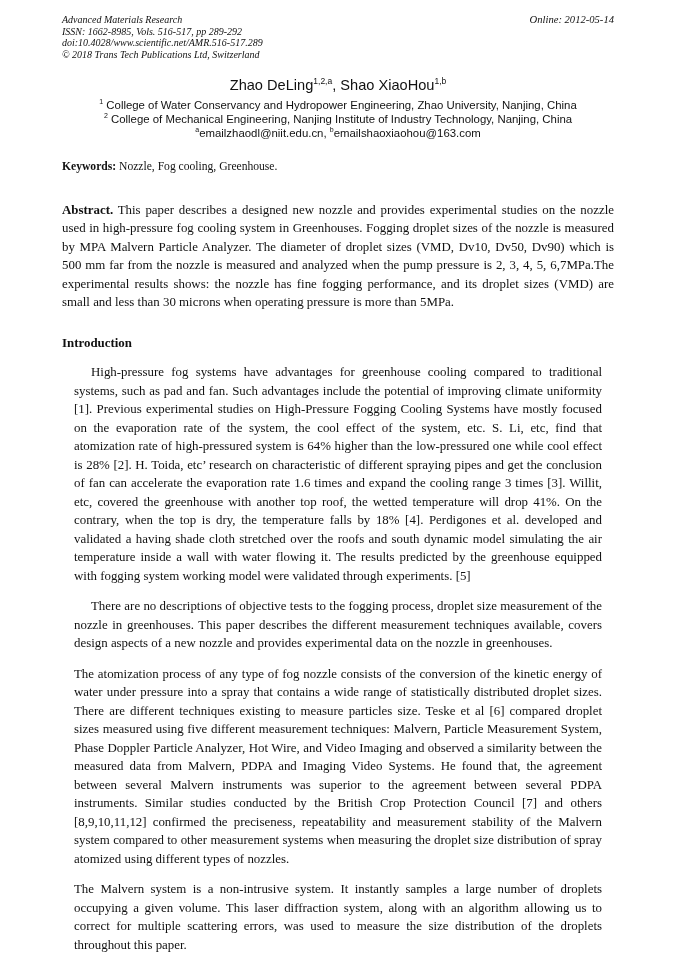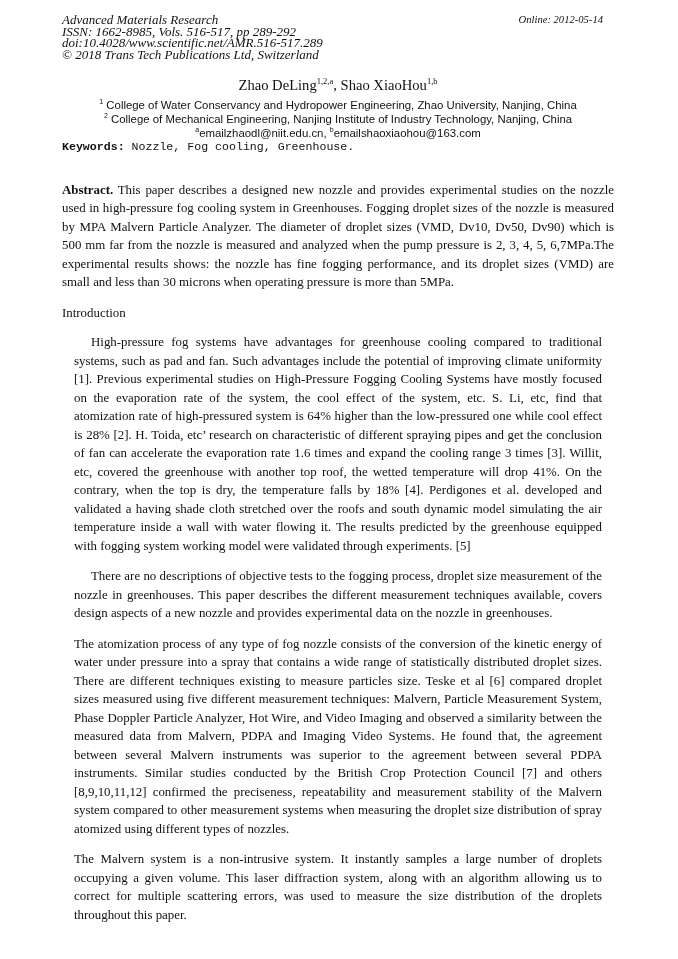--- a/index.html
+++ b/index.html
@@ -5,57 +5,58 @@
     html, body { margin: 0; padding: 0; background: #ffffff; }
     body {
       width: 678px; height: 959px; position: relative; overflow: hidden;
       color: #111111;
       font-family: "Liberation Serif", serif;
     }
     .page { position: absolute; left: 62px; top: 14px; width: 552px; }
     .hdr { position: relative; height: 52px; }
     .hdr-left {
       position: absolute; left: 0; top: 0;
-      font-style: italic; font-size: 13px; line-height: 11.6px;
+      font-style: italic; font-size: 10px; line-height: 11.6px;
     }
     .hdr-left div { white-space: nowrap; }
     .hdr-right {
-      position: absolute; right: 11px; top: 0;
+      position: absolute; right: 0; top: 0;
       font-style: italic; font-size: 10.6px; line-height: 11.6px;
     }
     .title {
       margin-top: 15px;
       font-family: "Liberation Sans", sans-serif; font-weight: bold;
       font-size: 15.4px; line-height: 20px; text-align: center;
     }
     .authors {
       margin-top: 10px;
-      font-family: Liberation Serif, serif;
+      font-family: Liberation Sans, sans-serif;
       font-size: 14.6px; line-height: 18px; text-align: center;
     }
     .authors sup { font-size: 8.5px; vertical-align: 6px; line-height: 0; }
     .affil {
       margin-top: 4px;
       font-family: "Liberation Sans", sans-serif;
       font-size: 11.4px; line-height: 14px; text-align: center;
     }
     .affil div { white-space: nowrap; }
     .affil sup { font-size: 7px; vertical-align: 5px; line-height: 0; }
     .keywords {
-      font-family: Liberation Mono, monospace; font-size: 11.6px; line-height: 14px;
+      margin-top: 20px;
+      font-family: Liberation Serif, serif; font-size: 11.6px; line-height: 14px;
     }
     .keywords b { font-weight: bold; }
     .abstract {
       margin-top: 27px;
       font-size: 12.9px; line-height: 18.4px; text-align: justify;
     }
     .abstract b { font-weight: bold; }
     h2 {
-      margin: 14px 0 6px 0;
-      font-family: "Liberation Serif", serif; font-weight: normal;
+      margin: 24px 0 6px 0;
+      font-family: "Liberation Serif", serif; font-weight: bold;
       font-size: 12.9px; line-height: 16px;
     }
     p {
       margin: 12px; font-size: 12.9px; line-height: 18.5px; text-align: justify;
     }
     p.indent { text-indent: 17px; }
   </style>
 </head>
 <body>
 

